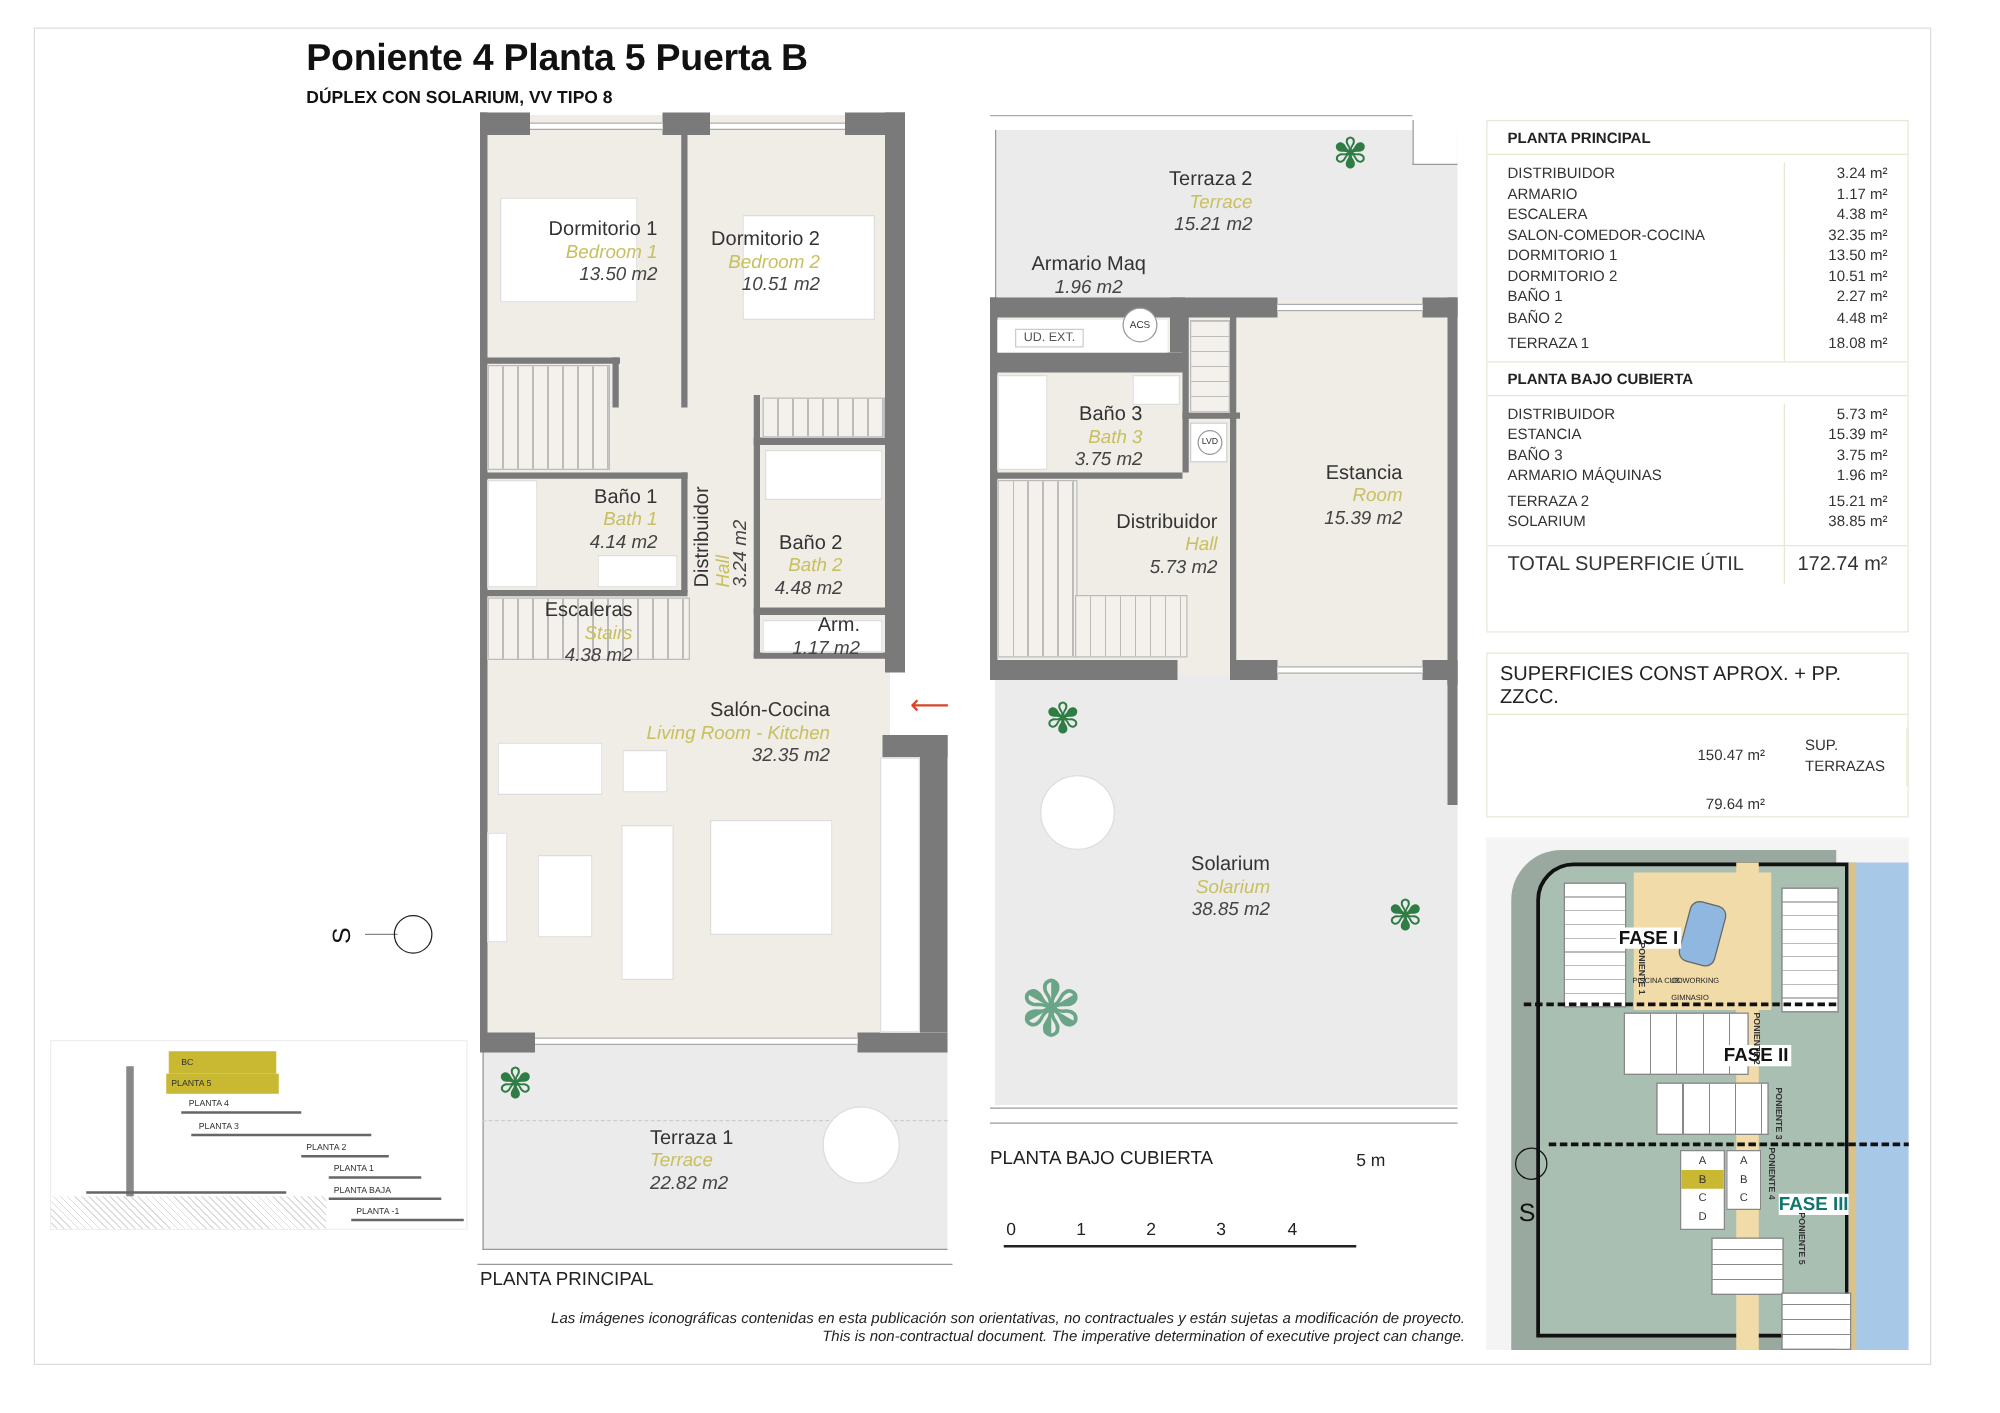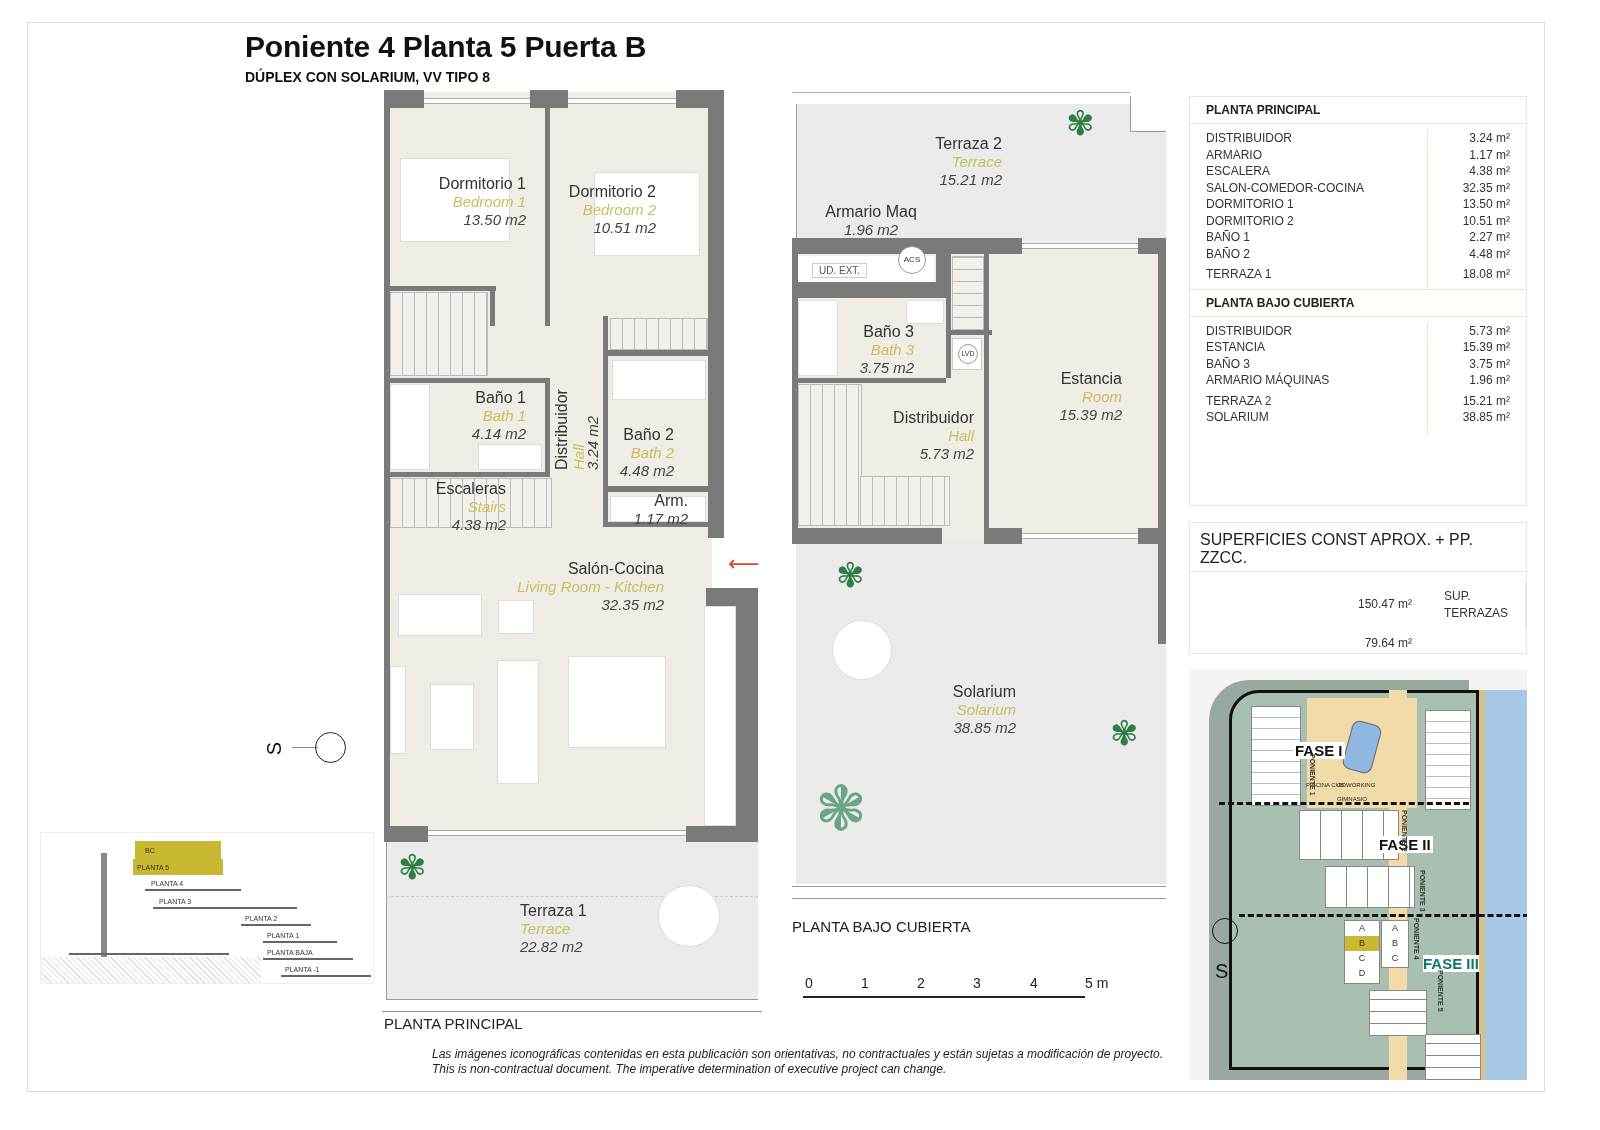--- a/index.html
+++ b/index.html
@@ -29,21 +29,21 @@
   .tbl { position: absolute; border: 1px solid #e8e8d8; background: #fff; }
   .tbl-title { font-size: 17px; color: #222; padding: 8px 16px 4px; border-bottom: 1px solid #e8e8d0; }
   .tbl-sec { font-size: 12px; font-weight: bold; color: #222; padding: 6px 16px; border-bottom: 1px solid #e8e8d0; }
   .tbl-rows { display: grid; grid-template-columns: 1fr 98px; }
   .tbl-rows .l { font-size: 12px; color: #333; padding-left: 16px; line-height: 16.5px; border-right: 1px solid #e8e8d0; }
   .tbl-rows .r { font-size: 12px; color: #333; text-align: right; padding-right: 16px; line-height: 16.5px; }
   .total-row { display: grid; grid-template-columns: 1fr 98px; border-top: 1px solid #e8e8d0; }
   .total-row .l { font-size: 16px; padding: 6px 16px; border-right: 1px solid #e8e8d0; }
   .total-row .r { font-size: 16px; padding: 6px 16px 6px 0; text-align: right; }
 
-  .disclaimer { position: absolute; right: 428px; top: 1047px; width: 740px; font-size: 12px; font-style: italic; color: #222; line-height: 15px; }
+  .disclaimer { position: absolute; right: 428px; top: 1047px; width: 740px; text-align: right; font-size: 12px; font-style: italic; color: #222; line-height: 15px; }
 
   
   .scale-lbl { position: absolute; font-size: 14px; color: #222; }
 </style>
 </head>
 <body>
 
 <div class="frame"></div>
 
 <div class="abs title">Poniente 4 Planta 5 Puerta B</div>
@@ -237,21 +237,21 @@
   <div class="plan-caption" style="left:792px;top:918px;">PLANTA BAJO CUBIERTA</div>
 </div>
 
 <div>
   <div class="abs" style="left:803px;top:996px;width:282px;border-top:2px solid #222;"></div>
   <div class="scale-lbl" style="left:805px;top:975px;">0</div>
   <div class="scale-lbl" style="left:861px;top:975px;">1</div>
   <div class="scale-lbl" style="left:917px;top:975px;">2</div>
   <div class="scale-lbl" style="left:973px;top:975px;">3</div>
   <div class="scale-lbl" style="left:1030px;top:975px;">4</div>
-  <div class="scale-lbl" style="left:1085px;top:975px;text-align:right;">5 m</div>
+  <div class="scale-lbl" style="left:1085px;top:920px;text-align:right;">5 m</div>
 </div>
 
 <div class="abs" style="left:40px;top:832px;width:334px;height:152px;border:1px solid #eee;background:#fff;">
   <div class="abs" style="left:94px;top:8px;width:86px;height:18px;background:#c8b832;font-size:7px;padding:6px 0 0 10px;color:#333;">BC</div>
   <div class="abs" style="left:92px;top:26px;width:90px;height:16px;background:#c8b832;font-size:7px;padding:5px 0 0 4px;color:#333;">PLANTA 5</div>
   <div class="abs" style="left:104px;top:44px;width:96px;height:14px;border-bottom:2px solid #666;font-size:7px;padding:3px 0 0 6px;">PLANTA 4</div>
   <div class="abs" style="left:112px;top:62px;width:144px;height:14px;border-bottom:2px solid #666;font-size:7px;padding:3px 0 0 6px;">PLANTA 3</div>
   <div class="abs" style="left:200px;top:79px;width:70px;height:14px;border-bottom:2px solid #666;font-size:7px;padding:3px 0 0 4px;">PLANTA 2</div>
   <div class="abs" style="left:222px;top:96px;width:74px;height:14px;border-bottom:2px solid #666;font-size:7px;padding:3px 0 0 4px;">PLANTA 1</div>
   <div class="abs" style="left:222px;top:113px;width:90px;height:14px;border-bottom:2px solid #666;font-size:7px;padding:3px 0 0 4px;">PLANTA BAJA</div>
@@ -291,20 +291,24 @@
       <div class="r">15.39 m²</div>
     <div class="l">BAÑO 3</div>
       <div class="r">3.75 m²</div>
     <div class="l">ARMARIO MÁQUINAS</div>
       <div class="r">1.96 m²</div>
     <div class="l" style="padding-top:4px;">TERRAZA 2</div>
       <div class="r" style="padding-top:4px;">15.21 m²</div>
     <div class="l" style="padding-bottom:10px;">SOLARIUM</div>
       <div class="r" style="padding-bottom:10px;">38.85 m²</div>
   </div>
+  <div class="total-row">
+    <div class="l">TOTAL SUPERFICIE ÚTIL</div>
+    <div class="r">172.74 m²</div>
+  </div>
 </div>
 
 <div class="tbl" style="left:1189px;top:522px;width:338px;height:132px;">
   <div class="tbl-title" style="padding-left:10px;font-size:16px;">SUPERFICIES CONST APROX. + PP. ZZCC.</div>
   <div class="tbl-rows" style="padding-top:10px;grid-template-columns:1fr 98px;">
     <div class="r" style="padding-top:14px;">150.47 m²</div>
     <div class="l" style="padding-top:6px;padding-bottom:8px;">SUP. TERRAZAS</div>
     <div class="r" style="padding-top:6px;padding-bottom:8px;">79.64 m²</div>
   </div>
 </div>

